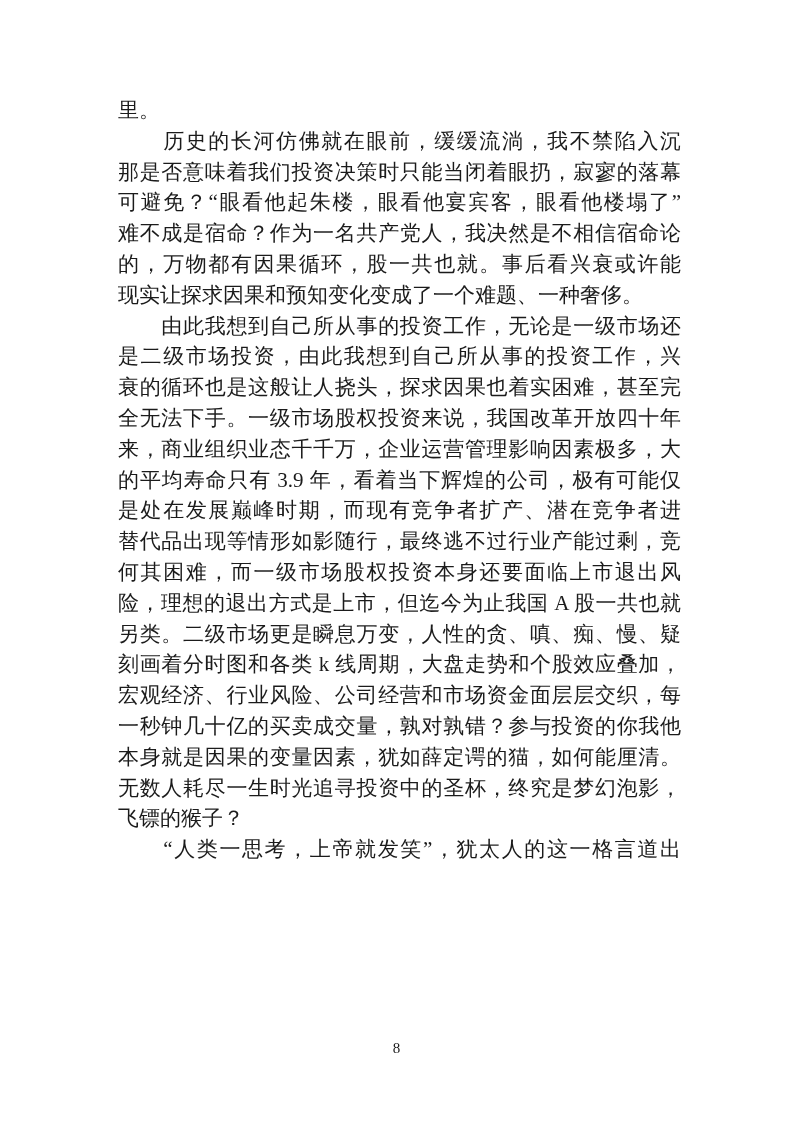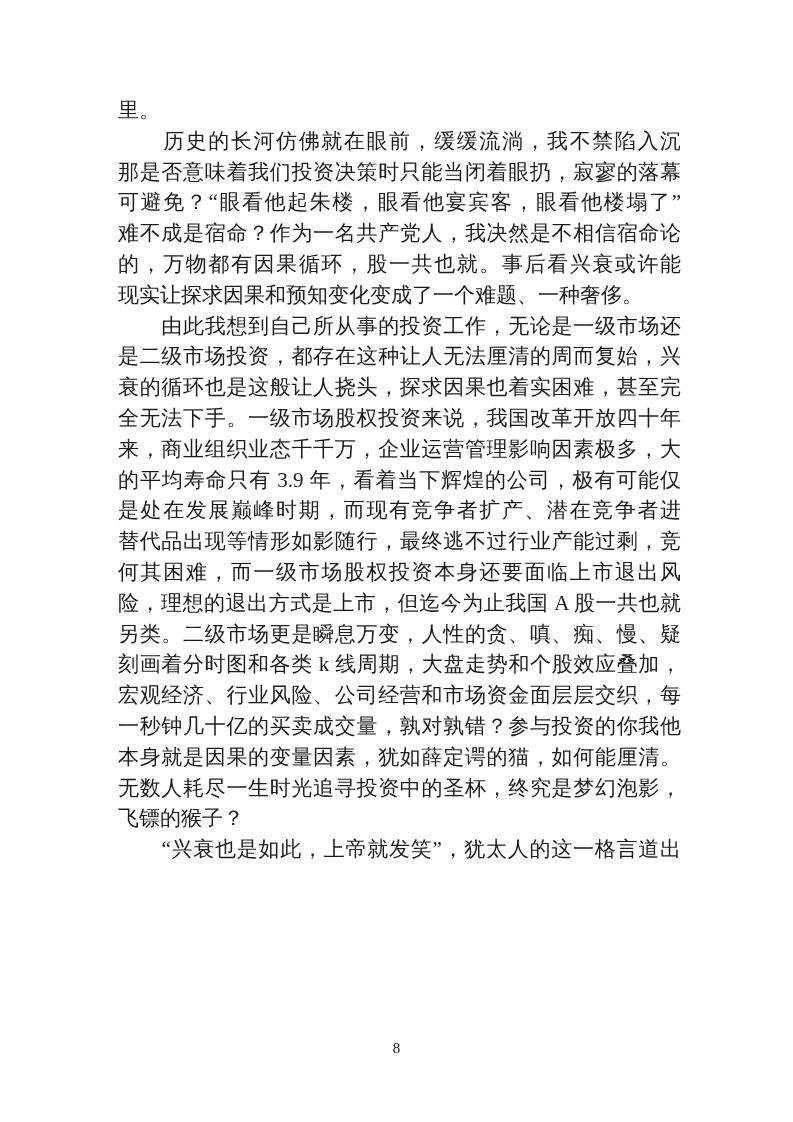--- a/index.html
+++ b/index.html
@@ -56,34 +56,34 @@
 
   <div class="text-block">
     <div class="line short">里。</div>
     <div class="line full">　　历史的长河仿佛就在眼前，缓缓流淌，我不禁陷入沉思，</div>
     <div class="line full">那是否意味着我们投资决策时只能当闭着眼扔，寂寥的落幕无</div>
     <div class="line full">可避免？“眼看他起朱楼，眼看他宴宾客，眼看他楼塌了”</div>
     <div class="line full">难不成是宿命？作为一名共产党人，我决然是不相信宿命论</div>
     <div class="line full">的，万物都有因果循环，股一共也就。事后看兴衰或许能</div>
     <div class="line short">现实让探求因果和预知变化变成了一个难题、一种奢侈。</div>
     <div class="line full">　　由此我想到自己所从事的投资工作，无论是一级市场还</div>
-    <div class="line full">是二级市场投资，都存在这种让人无法厘清的周而复始，兴</div>
+    <div class="line full">是二级市场投资，由此我想到自己所从事的投资工作，兴</div>
     <div class="line full">衰的循环也是这般让人挠头，探求因果也着实困难，甚至完</div>
     <div class="line full">全无法下手。一级市场股权投资来说，我国改革开放四十年</div>
     <div class="line full">来，商业组织业态千千万，企业运营管理影响因素极多，大</div>
     <div class="line full">的平均寿命只有 3.9 年，看着当下辉煌的公司，极有可能仅</div>
     <div class="line full">是处在发展巅峰时期，而现有竞争者扩产、潜在竞争者进入、</div>
     <div class="line full">替代品出现等情形如影随行，最终逃不过行业产能过剩，竞</div>
     <div class="line full">何其困难，而一级市场股权投资本身还要面临上市退出风</div>
     <div class="line full">险，理想的退出方式是上市，但迄今为止我国 A 股一共也就</div>
     <div class="line full">另类。二级市场更是瞬息万变，人性的贪、嗔、痴、慢、疑</div>
     <div class="line full">刻画着分时图和各类 k 线周期，大盘走势和个股效应叠加，</div>
     <div class="line full">宏观经济、行业风险、公司经营和市场资金面层层交织，每</div>
     <div class="line full">一秒钟几十亿的买卖成交量，孰对孰错？参与投资的你我他</div>
     <div class="line full">本身就是因果的变量因素，犹如薛定谔的猫，如何能厘清。</div>
     <div class="line full">无数人耗尽一生时光追寻投资中的圣杯，终究是梦幻泡影，</div>
     <div class="line short">飞镖的猴子？</div>
-    <div class="line full">　　“兴衰也是如此，上帝就发笑”，犹太人的这一格言道出</div>
+    <div class="line full">　　“人类一思考，上帝就发笑”，犹太人的这一格言道出</div>
   </div>
 
   <div class="footer">8</div>
 
 </div>
 
 </body></html>

